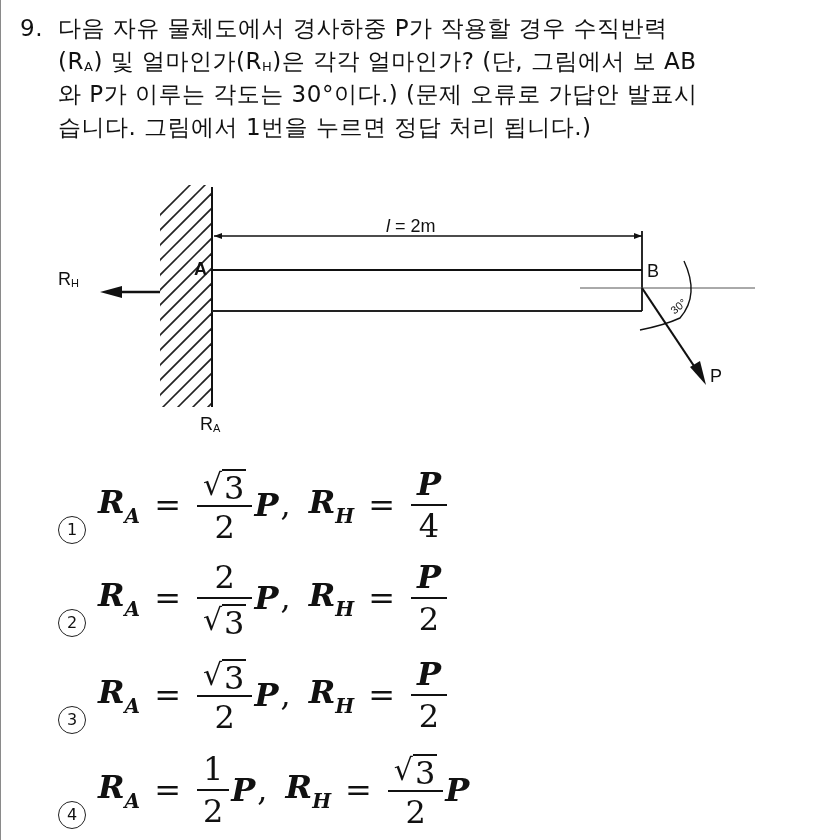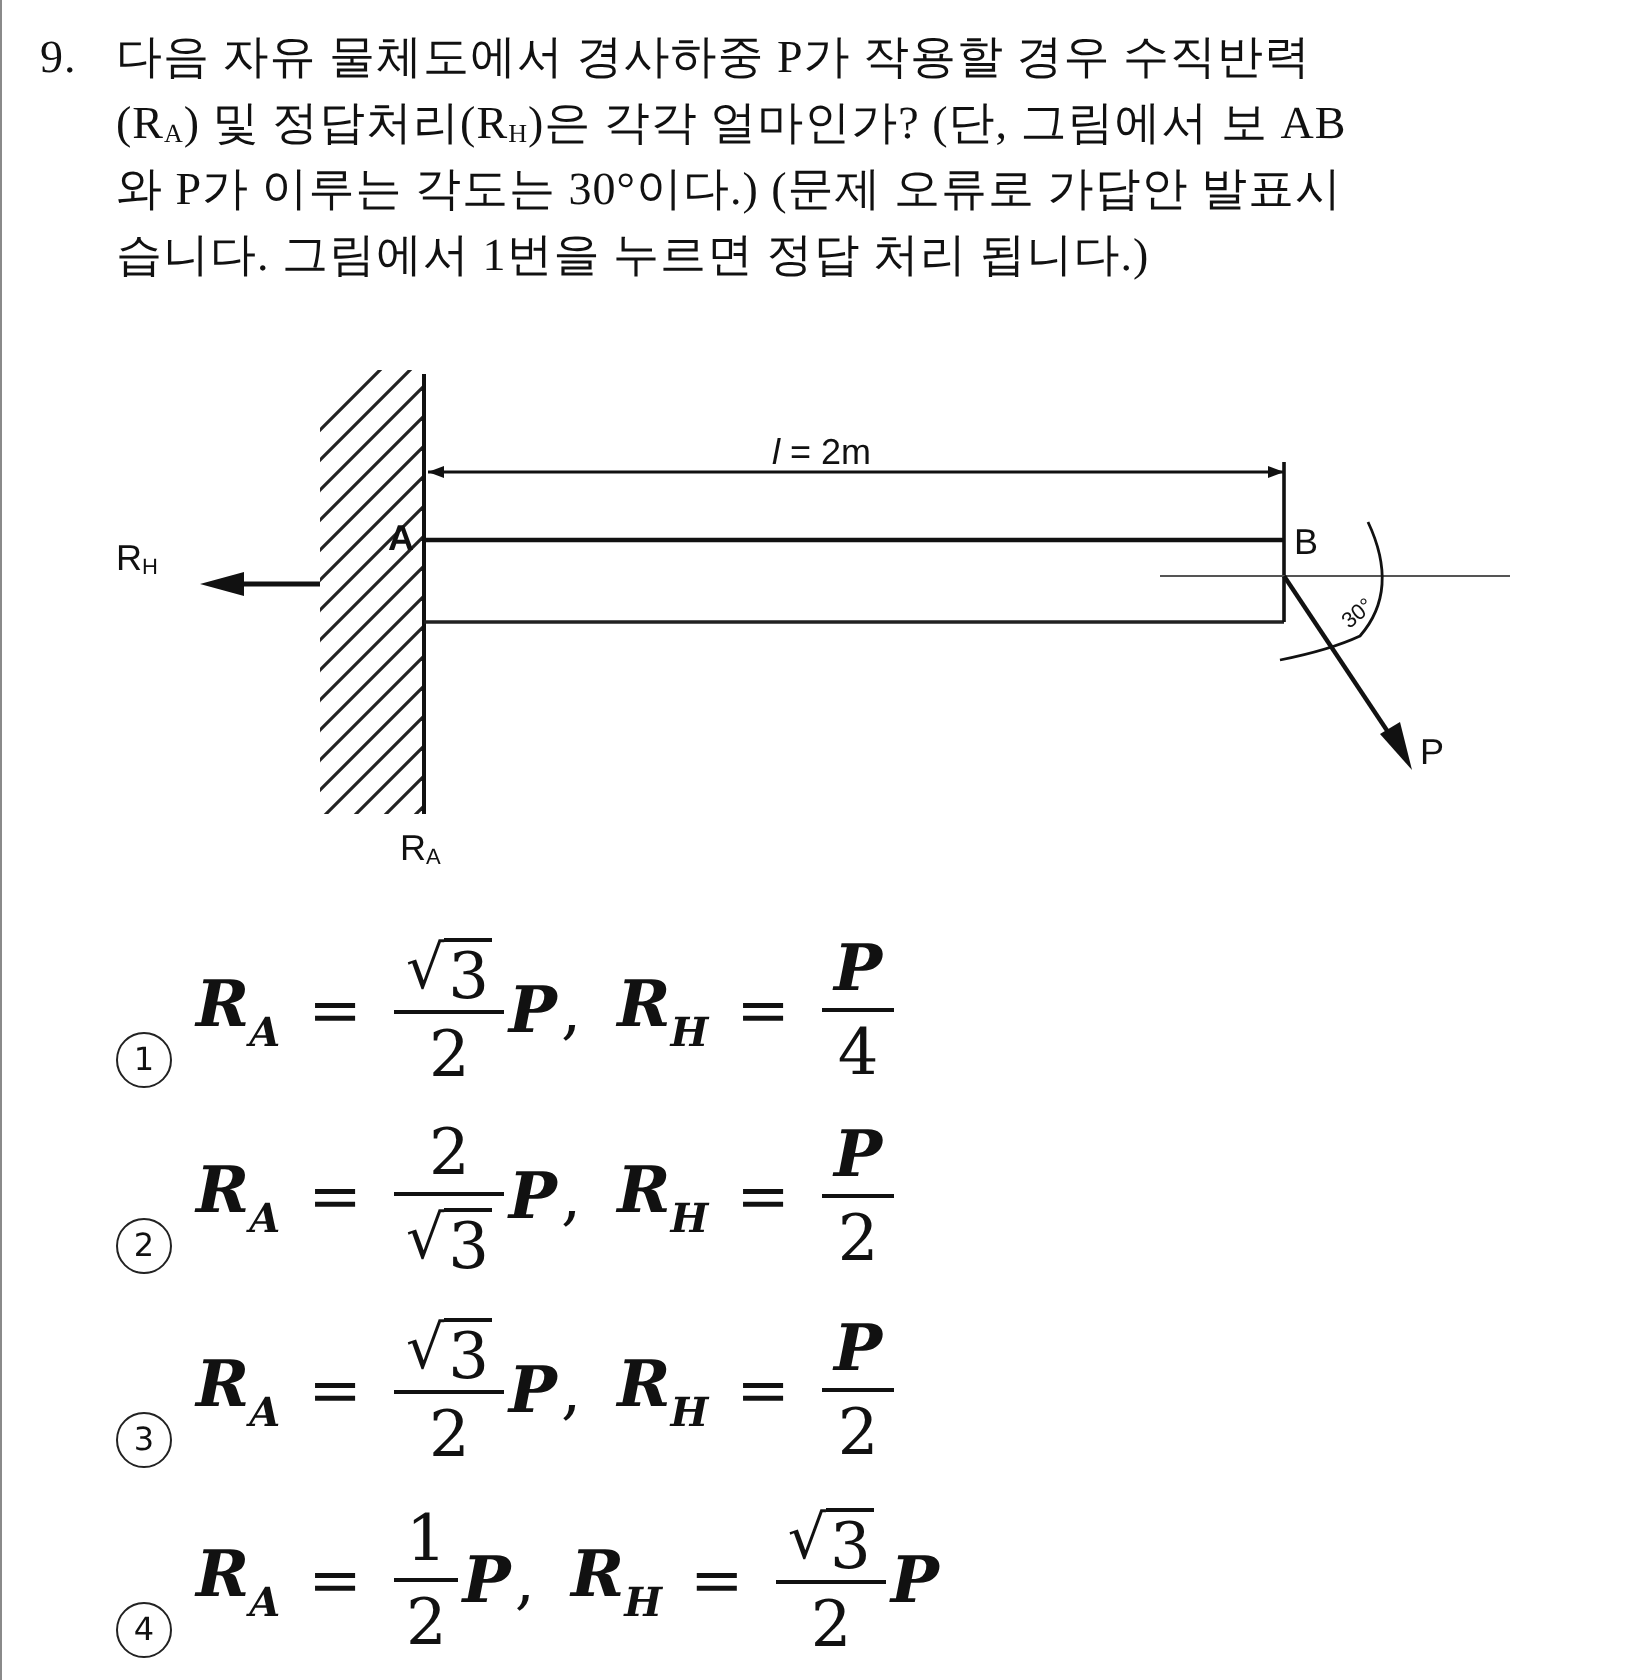--- a/index.html
+++ b/index.html
@@ -1,20 +1,20 @@
 <!DOCTYPE html>
 <html><head>
 <meta charset="utf-8">
 <style>
   html, body { margin: 0; padding: 0; background: #ffffff; }
   body { width: 826px; height: 840px; position: relative; overflow: hidden;
          font-family: "DejaVu Sans", "Liberation Sans", sans-serif; color: #111; }
   .left-border { position: absolute; left: 0; top: 0; width: 1px; height: 840px; background: #8a8a8a; }
   .question { position: absolute; left: 20px; top: 12px; width: 790px; font-size: 23px; line-height: 33px; letter-spacing: 0.5px; }
-  .q-line { white-space: nowrap; display: block; height: 33px; font-family: Liberation Serif, serif; }
+  .q-line { white-space: nowrap; display: block; height: 33px; }
   .q-num { display: inline-block; width: 38px; }
   .indent { display: inline-block; width: 38px; }
   .q-line sub { font-size: 13px; vertical-align: -2px; }
   .diagram { position: absolute; left: 40px; top: 175px; width: 740px; height: 265px; }
   .options { position: absolute; left: 50px; top: 460px; }
   .option { position: absolute; left: 0; width: 600px; height: 90px; }
   .opt-num { position: absolute; left: 8px; top: 56px; width: 26px; height: 26px; border: 1.5px solid #222;
              border-radius: 50%; font-size: 16px; text-align: center; line-height: 26px; font-family: "DejaVu Sans", sans-serif; }
   .formula { position: absolute; left: 48px; top: 0; height: 90px; display: flex; align-items: center;
              font-family: "DejaVu Serif", "Liberation Serif", serif; font-size: 32px; color: #111; }
@@ -29,21 +29,21 @@
   .sqrt .under { border-top: 2px solid #111; padding: 0 2px; line-height: 34px; }
   .comma { margin: 0 18px 0 2px; }
 </style>
 </head>
 <body>
 
 <div class="left-border"></div>
 
 <div class="question">
   <span class="q-line"><span class="q-num">9.</span><span>다음 자유 물체도에서 경사하중 P가 작용할 경우 수직반력</span></span>
-  <span class="q-line"><span class="indent"></span><span>(R</span><sub>A</sub><span>) 및 정답처리(R</span><sub>H</sub><span>)은 각각 얼마인가? (단, 그림에서 보 AB</span></span>
+  <span class="q-line"><span class="indent"></span><span>(R</span><sub>A</sub><span>) 및 얼마인가(R</span><sub>H</sub><span>)은 각각 얼마인가? (단, 그림에서 보 AB</span></span>
   <span class="q-line"><span class="indent"></span><span>와 P가 이루는 각도는 30°이다.) (문제 오류로 가답안 발표시</span></span>
   <span class="q-line"><span class="indent"></span><span>습니다. 그림에서 1번을 누르면 정답 처리 됩니다.)</span></span>
 </div>
 
 <svg class="diagram" viewBox="0 0 740 265" width="740" height="265">
   <defs>
     <clipPath id="wallclip">
         <rect x="120" y="10" width="51" height="222"></rect>
       </clipPath>
   </defs>

